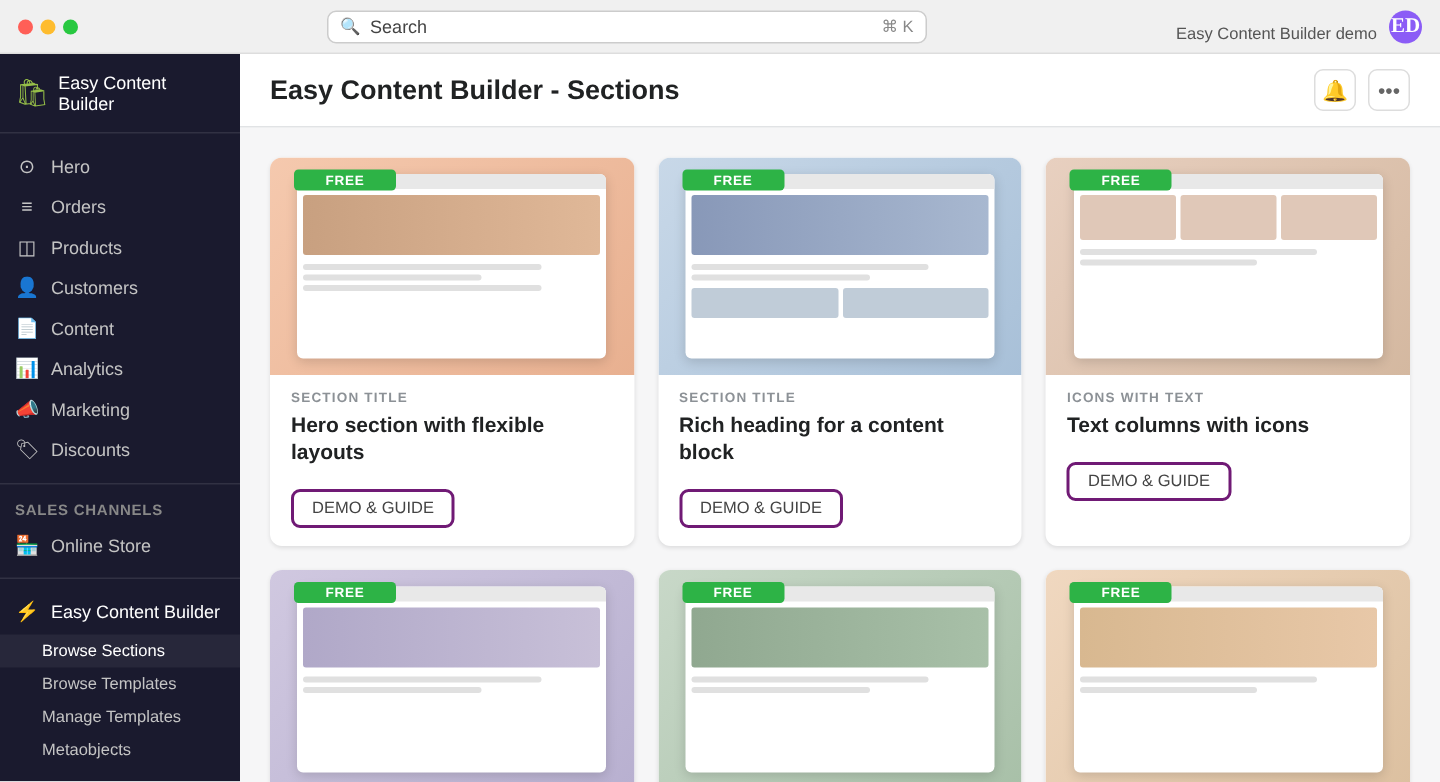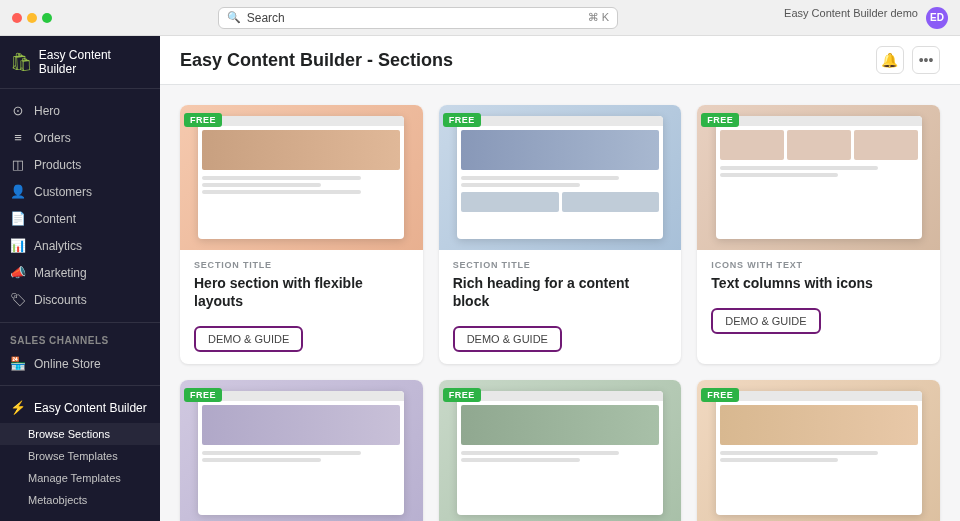--- a/index.html
+++ b/index.html
@@ -8,22 +8,22 @@
     
     .browser-chrome { height: 36px; background: #f0f0f0; border-bottom: 1px solid #ddd; display: flex; align-items: center; padding: 0 12px; gap: 8px; flex-shrink: 0; }
     .browser-dots { display: flex; gap: 5px; }
     .browser-dot { width: 10px; height: 10px; border-radius: 50%; }
     .dot-red { background: #ff5f57; }
     .dot-yellow { background: #febc2e; }
     .dot-green { background: #28c840; }
     .browser-search { flex: 1; max-width: 400px; margin: 0 auto; background: white; border: 1px solid #ccc; border-radius: 6px; height: 22px; display: flex; align-items: center; padding: 0 8px; gap: 6px; font-size: 12px; color: #444; }
     .browser-search-icon { color: #888; font-size: 11px; }
     .browser-shortcut { font-size: 11px; color: #888; margin-left: auto; }
-    .browser-actions { display: flex; gap: 8px; align-items: flex-start; }
-    .browser-avatar { width: 22px; height: 22px; border-radius: 50%; background: #8b5cf6; display: flex; align-items: center; justify-content: center; color: white; font-size: 10px; font-weight: 600; }
+    .browser-actions { display: flex; gap: 8px; align-items: flex-end; }
+    .browser-avatar { width: 22px; height: 22px; border-radius: 50%; background: #8b5cf6; display: flex; align-items: center; justify-content: center; color: white; font-size: 14px; font-weight: 600; font-family: Liberation Serif, serif; }
 
     
     .app-layout { display: flex; flex: 1; overflow: hidden; }
 
     
     .sidebar { width: 160px; background: #1a1a2e; flex-shrink: 0; display: flex; flex-direction: column; overflow-y: auto; }
     .sidebar-header { padding: 12px 10px; display: flex; align-items: center; gap: 6px; border-bottom: 1px solid rgba(255,255,255,0.1); }
     .sidebar-logo { color: #96bf48; font-size: 18px; }
     .sidebar-title { color: white; font-size: 12px; font-weight: 500; }
     .sidebar-nav { padding: 8px 0; flex: 1; }
@@ -39,21 +39,21 @@
     
     .main-content { flex: 1; overflow-y: auto; background: #f6f6f7; }
     .content-header { background: white; border-bottom: 1px solid #e1e3e5; padding: 10px 20px; display: flex; align-items: center; }
     .content-title { font-size: 18px; font-weight: 600; color: #202223; }
     .header-actions { margin-left: auto; display: flex; gap: 8px; }
     .header-btn { width: 28px; height: 28px; border-radius: 6px; border: 1px solid #ddd; background: white; display: flex; align-items: center; justify-content: center; cursor: pointer; color: #666; font-size: 14px; }
 
     
     .cards-grid { display: grid; grid-template-columns: repeat(3, 1fr); gap: 16px; padding: 20px; }
     .card { background: white; border-radius: 8px; overflow: hidden; box-shadow: 0 1px 3px rgba(0,0,0,0.1); position: relative; }
-    .card-badge { position: absolute; top: 8px; left: 4px; background: #2db346; color: white; font-size: 9px; font-weight: 700; padding: 2px 6px; border-radius: 3px; letter-spacing: 0.5px; z-index: 2; }
+    .card-badge { position: absolute; top: 8px; left: 16px; background: #2db346; color: white; font-size: 9px; font-weight: 700; padding: 2px 21px; border-radius: 3px; letter-spacing: 0.5px; z-index: 2; }
     .card-preview { height: 145px; background: linear-gradient(135deg, #f9d4c0 0%, #f0b8a0 50%, #e8a890 100%); position: relative; overflow: hidden; }
     .card-preview-inner { position: absolute; inset: 0; display: flex; align-items: center; justify-content: center; }
     
     .mockup { width: 85%; height: 85%; background: white; border-radius: 4px; box-shadow: 0 2px 8px rgba(0,0,0,0.15); overflow: hidden; position: relative; }
     .mockup-bar { height: 10px; background: #e8e8e8; }
     .mockup-content { padding: 4px; display: flex; flex-direction: column; gap: 3px; }
     .mockup-line { height: 4px; background: #e0e0e0; border-radius: 2px; }
     .mockup-line.short { width: 60%; }
     .mockup-line.medium { width: 80%; }
     .mockup-img { height: 40px; background: #d4b8a8; border-radius: 2px; margin-bottom: 3px; }

